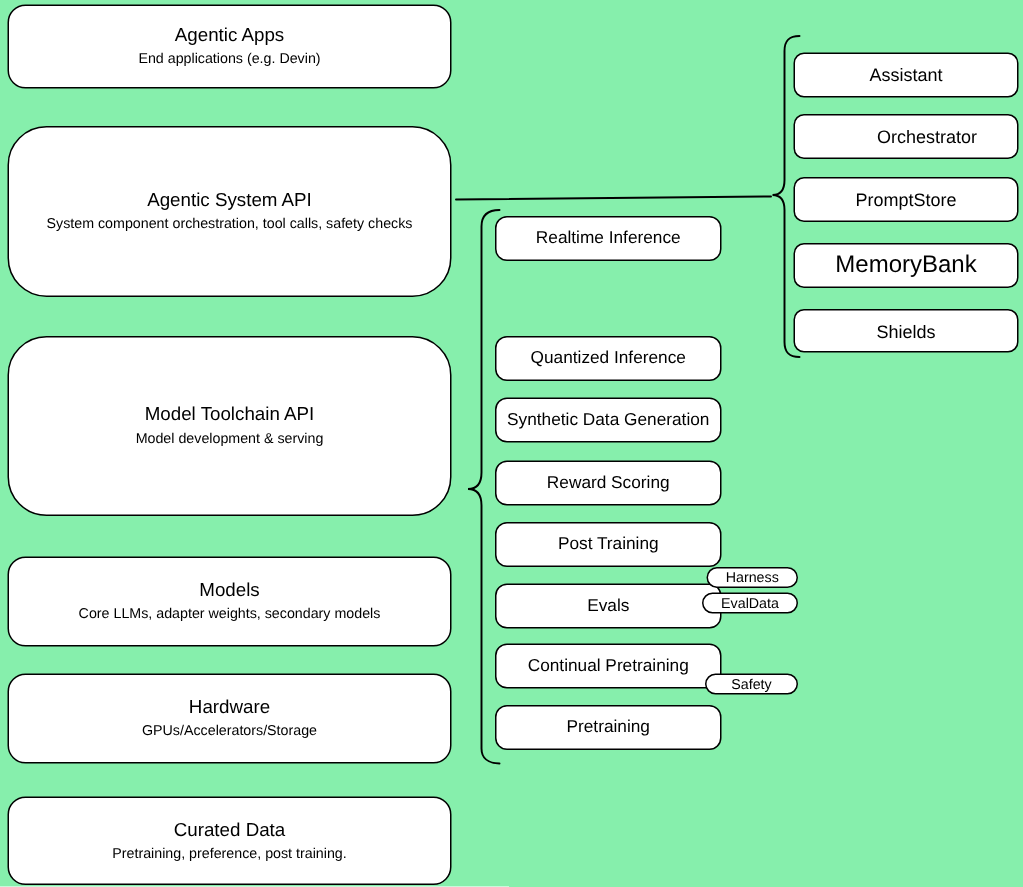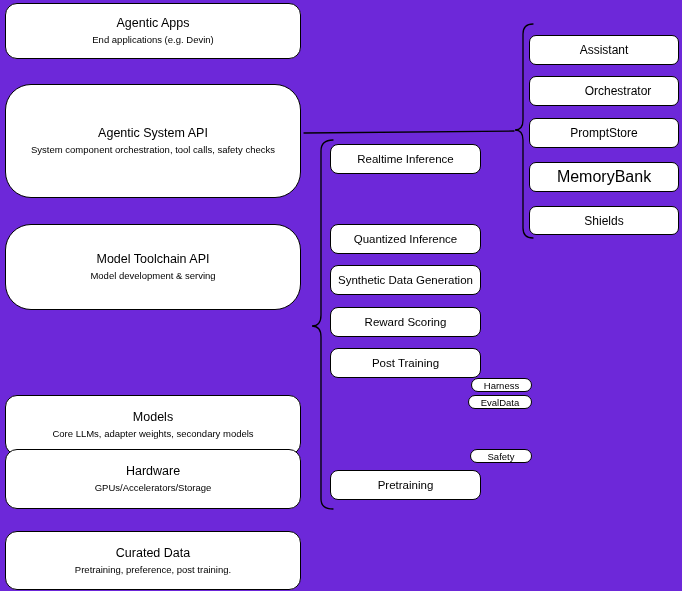--- a/index.html
+++ b/index.html
@@ -4,21 +4,21 @@
 <style>
   html, body {
     margin: 0;
     padding: 0;
     background: #ffffff;
   }
   .canvas {
     position: relative;
     width: 682px;
     height: 591px;
-    background: #6d28d9;
+    background: #86efac;
     font-family: "Liberation Sans", sans-serif;
     color: #000000;
     overflow: hidden;
   }
   svg.links {
     position: absolute;
     left: 0;
     top: 0;
     z-index: 1;
   }
@@ -94,45 +94,47 @@
   <div class="node" style="left:5px; top:3px; width:296px; height:56px; border-radius:12px;">
     <div class="title">Agentic Apps</div>
     <div class="subtitle">End applications (e.g. Devin)</div>
   </div>
 
   <div class="node" style="left:5px; top:84px; width:296px; height:114px; border-radius:26px;">
     <div class="title">Agentic System API</div>
     <div class="subtitle">System component orchestration, tool calls, safety checks</div>
   </div>
 
-  <div class="node" style="left:5px; top:224px; width:296px; height:86px; border-radius:26px;">
+  <div class="node" style="left:5px; top:224px; width:296px; height:120px; border-radius:26px;">
     <div class="title">Model Toolchain API</div>
     <div class="subtitle">Model development &amp; serving</div>
   </div>
 
-  <div class="node" style="left:5px; top:371px; width:296px; height:60px; border-radius:12px;margin-top:24px;">
+  <div class="node" style="left:5px; top:371px; width:296px; height:60px; border-radius:12px;">
     <div class="title">Models</div>
     <div class="subtitle">Core LLMs, adapter weights, secondary models</div>
   </div>
 
   <div class="node" style="left:5px; top:449px; width:296px; height:60px; border-radius:12px;">
     <div class="title">Hardware</div>
     <div class="subtitle">GPUs/Accelerators/Storage</div>
   </div>
 
   <div class="node" style="left:5px; top:531px; width:296px; height:59px; border-radius:12px;text-align:right;">
     <div class="title">Curated Data</div>
     <div class="subtitle">Pretraining, preference, post training.</div>
   </div>
 
   <div class="item" style="left:330px; top:144px; width:151px; height:30px;">Realtime Inference</div>
   <div class="item" style="left:330px; top:224px; width:151px; height:30px;">Quantized Inference</div>
   <div class="item" style="left:330px; top:265px; width:151px; height:30px;">Synthetic Data Generation</div>
   <div class="item" style="left:330px; top:307px; width:151px; height:30px;">Reward Scoring</div>
   <div class="item" style="left:330px; top:348px; width:151px; height:30px;">Post Training</div>
+  <div class="item" style="left:330px; top:389px; width:151px; height:30px;">Evals</div>
+  <div class="item" style="left:330px; top:429px; width:151px; height:30px;">Continual Pretraining</div>
   <div class="item" style="left:330px; top:470px; width:151px; height:30px;">Pretraining</div>
 
   <div class="pill" style="left:471px; top:378px; width:61px; height:14px;">Harness</div>
   <div class="pill" style="left:468px; top:395px; width:64px; height:14px;">EvalData</div>
   <div class="pill" style="left:470px; top:409px; width:62px; height:14px;margin-top:40px;">Safety</div>
 
   <div class="item" style="left:529px; top:35px; width:150px; height:30px; border-radius:7px; font-size:12px;">Assistant</div>
   <div class="item" style="left:529px; top:76px; width:150px; height:30px; border-radius:7px; font-size:12px;padding-left:28px;">Orchestrator</div>
   <div class="item" style="left:529px; top:118px; width:150px; height:30px; border-radius:7px; font-size:12px;">PromptStore</div>
   <div class="item" style="left:529px; top:162px; width:150px; height:30px; border-radius:7px; font-size:16px;">MemoryBank</div>

